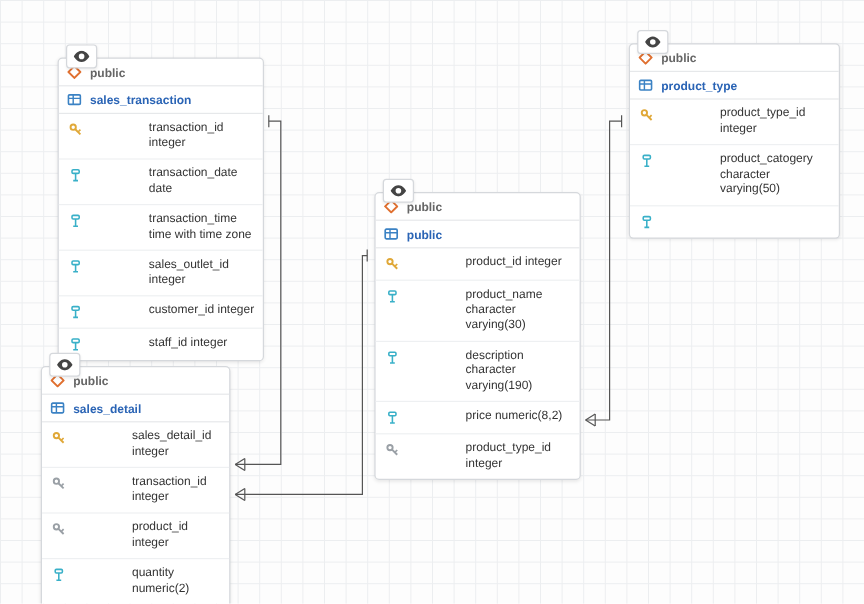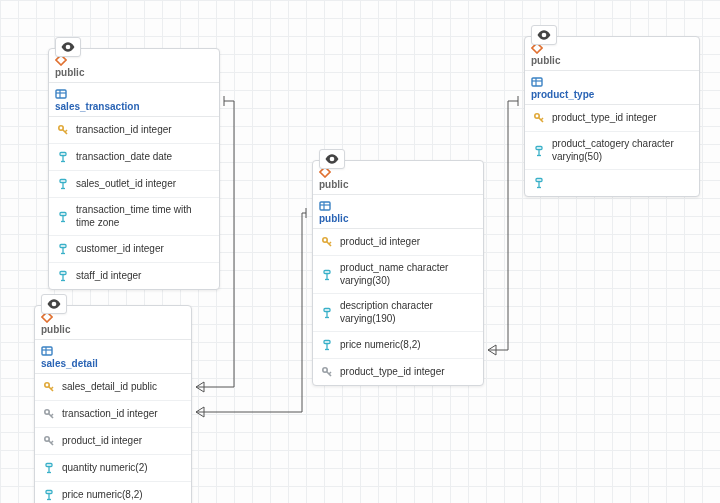--- a/index.html
+++ b/index.html
@@ -5,24 +5,24 @@
   html,body{margin:0;padding:0;height:100%;width:100%;font-family:Arial,Helvetica,sans-serif;font-size:10px;color:#333;}
   .canvas{position:relative;width:720px;height:503px;
     background-color:#fdfdfd;
     background-image:
       linear-gradient(#eceef0 1px,transparent 1px),
       linear-gradient(90deg,#eceef0 1px,transparent 1px);
     background-size:18px 18px;
     overflow:hidden;}
   .table{position:absolute;background:#fff;border:1px solid #d5d8dc;border-radius:4px;
     box-shadow:0 1px 3px rgba(0,0,0,.08);}
-  .hdr{display:flex;align-items:flex-start;padding:4px 6px;border-bottom:1px solid #e6e8ea;flex-direction:column;}
+  .hdr{display:flex;align-items:flex-end;padding:4px 6px;border-bottom:1px solid #e6e8ea;}
   .hdr.schema{font-weight:600;color:#666;}
   .hdr.name{font-weight:700;color:#2a64b5;}
-  .row{display:flex;align-items:center;padding:6px 7px;border-bottom:1px solid #eef0f2;line-height:1.25;word-break:break-word;}
+  .row{display:flex;align-items:flex-start;padding:6px 7px;border-bottom:1px solid #eef0f2;line-height:1.25;word-break:break-word;gap:48px;}
   .row:last-child{border-bottom:none;}
   .ico{flex:0 0 14px;height:14px;margin-right:6px;display:flex;align-items:center;justify-content:center;}
   .ico svg{width:12px;height:12px;}
   .txt{flex:1;}
   .eye{position:absolute;width:24px;height:18px;left:6px;top:-12px;background:#fff;border:1px solid #d5d8dc;border-radius:3px;display:flex;align-items:center;justify-content:center;box-shadow:0 1px 2px rgba(0,0,0,.06);}
   .eye svg{width:14px;height:10px;}
   svg.rel{position:absolute;left:0;top:0;width:720px;height:503px;pointer-events:none;}
   svg.rel path{fill:none;stroke:#555;stroke-width:1;}
   svg.rel .fork{stroke:#555;stroke-width:1;}
 </style>
@@ -77,31 +77,31 @@
           <span class="txt">transaction_date date</span>
         </div>
         <div class="row">
           <span class="ico">
             <svg viewBox="0 0 12 12">
               <rect x="3" y="1.5" width="6" height="3" rx="1" fill="none" stroke="#39b0c8" stroke-width="1.3"></rect>
               <line x1="6" y1="4.5" x2="6" y2="10.5" stroke="#39b0c8" stroke-width="1.3"></line>
               <line x1="4" y1="10.5" x2="8" y2="10.5" stroke="#39b0c8" stroke-width="1.3"></line>
             </svg>
           </span>
+          <span class="txt">transaction_time time with time zone</span>
+        </div>
+        <div class="row">
+          <span class="ico">
+            <svg viewBox="0 0 12 12">
+              <rect x="3" y="1.5" width="6" height="3" rx="1" fill="none" stroke="#39b0c8" stroke-width="1.3"></rect>
+              <line x1="6" y1="4.5" x2="6" y2="10.5" stroke="#39b0c8" stroke-width="1.3"></line>
+              <line x1="4" y1="10.5" x2="8" y2="10.5" stroke="#39b0c8" stroke-width="1.3"></line>
+            </svg>
+          </span>
           <span class="txt">sales_outlet_id integer</span>
-        </div>
-        <div class="row">
-          <span class="ico">
-            <svg viewBox="0 0 12 12">
-              <rect x="3" y="1.5" width="6" height="3" rx="1" fill="none" stroke="#39b0c8" stroke-width="1.3"></rect>
-              <line x1="6" y1="4.5" x2="6" y2="10.5" stroke="#39b0c8" stroke-width="1.3"></line>
-              <line x1="4" y1="10.5" x2="8" y2="10.5" stroke="#39b0c8" stroke-width="1.3"></line>
-            </svg>
-          </span>
-          <span class="txt">transaction_time time with time zone</span>
         </div>
         <div class="row">
           <span class="ico">
             <svg viewBox="0 0 12 12">
               <rect x="3" y="1.5" width="6" height="3" rx="1" fill="none" stroke="#39b0c8" stroke-width="1.3"></rect>
               <line x1="6" y1="4.5" x2="6" y2="10.5" stroke="#39b0c8" stroke-width="1.3"></line>
               <line x1="4" y1="10.5" x2="8" y2="10.5" stroke="#39b0c8" stroke-width="1.3"></line>
             </svg>
           </span>
           <span class="txt">customer_id integer</span>
@@ -145,21 +145,21 @@
     </div>
     <div class="cols">
         <div class="row">
           <span class="ico">
             <svg viewBox="0 0 12 12">
               <circle cx="4" cy="4" r="2.2" fill="none" stroke="#e0a838" stroke-width="1.6"></circle>
               <line x1="5.5" y1="5.5" x2="10" y2="10" stroke="#e0a838" stroke-width="1.6"></line>
               <line x1="8" y1="8" x2="10" y2="6" stroke="#e0a838" stroke-width="1.4"></line>
             </svg>
           </span>
-          <span class="txt">sales_detail_id public</span>
+          <span class="txt">sales_detail_id integer</span>
         </div>
         <div class="row">
           <span class="ico">
             <svg viewBox="0 0 12 12">
               <circle cx="4" cy="4" r="2.2" fill="none" stroke="#9aa0a6" stroke-width="1.6"></circle>
               <line x1="5.5" y1="5.5" x2="10" y2="10" stroke="#9aa0a6" stroke-width="1.6"></line>
               <line x1="8" y1="8" x2="10" y2="6" stroke="#9aa0a6" stroke-width="1.4"></line>
             </svg>
           </span>
           <span class="txt">transaction_id integer</span>

